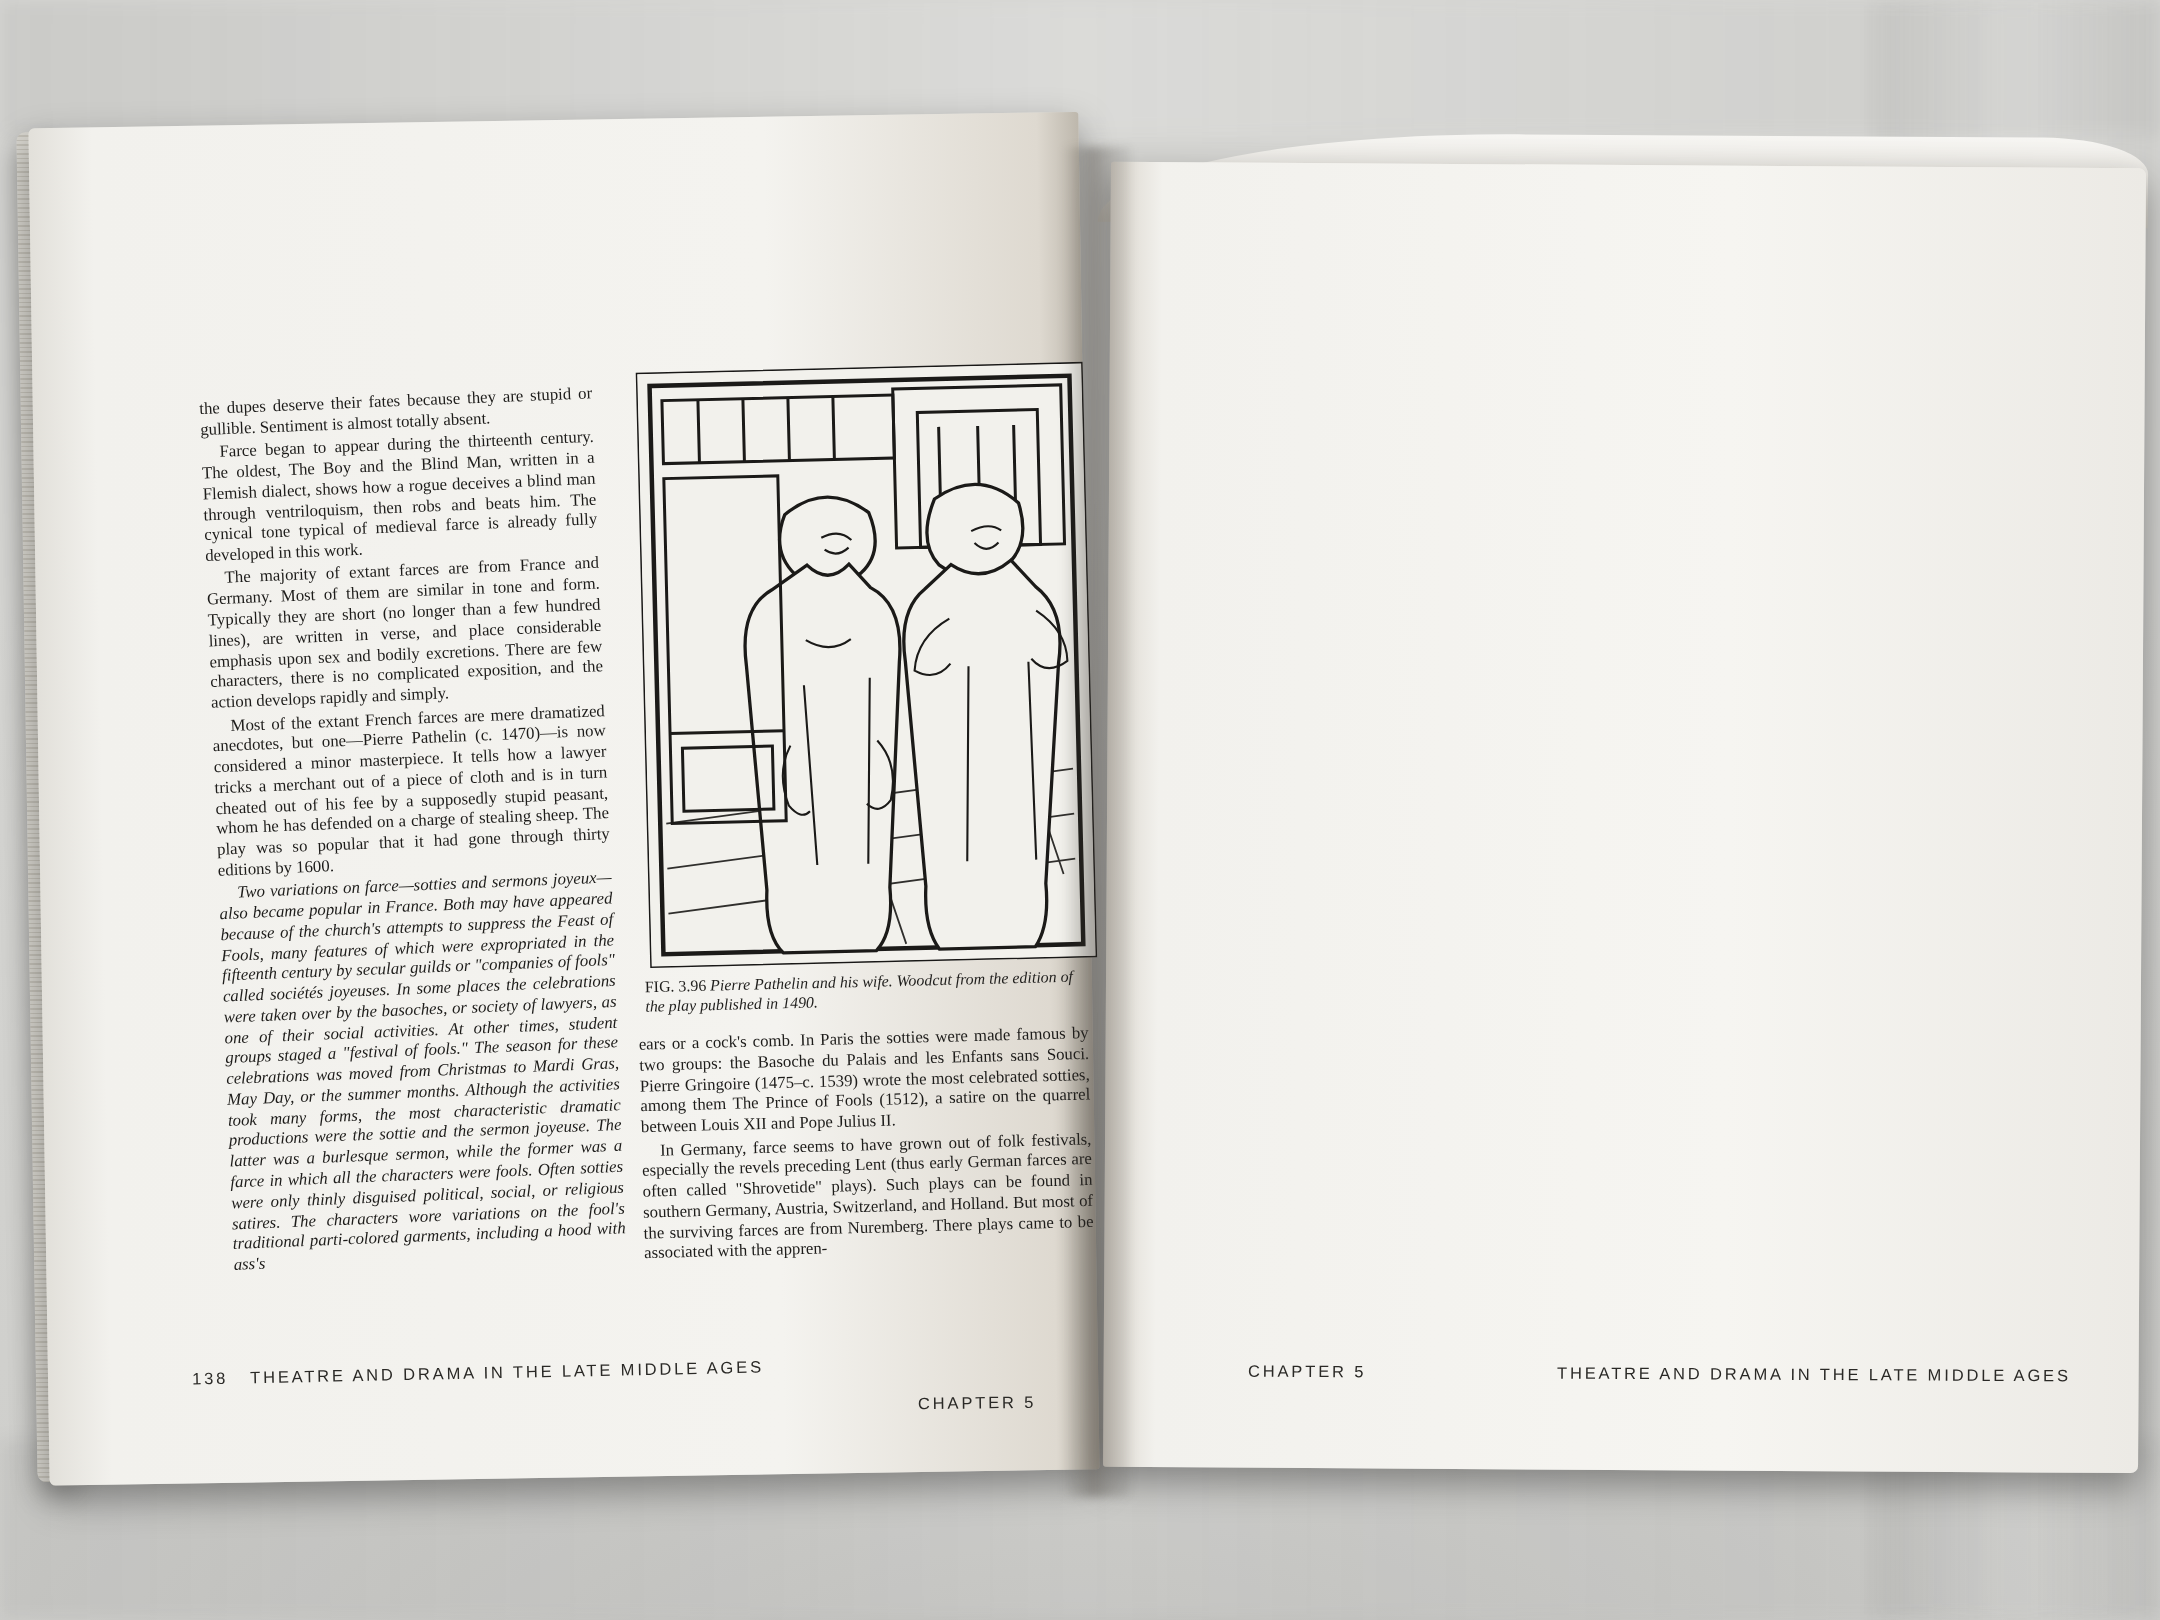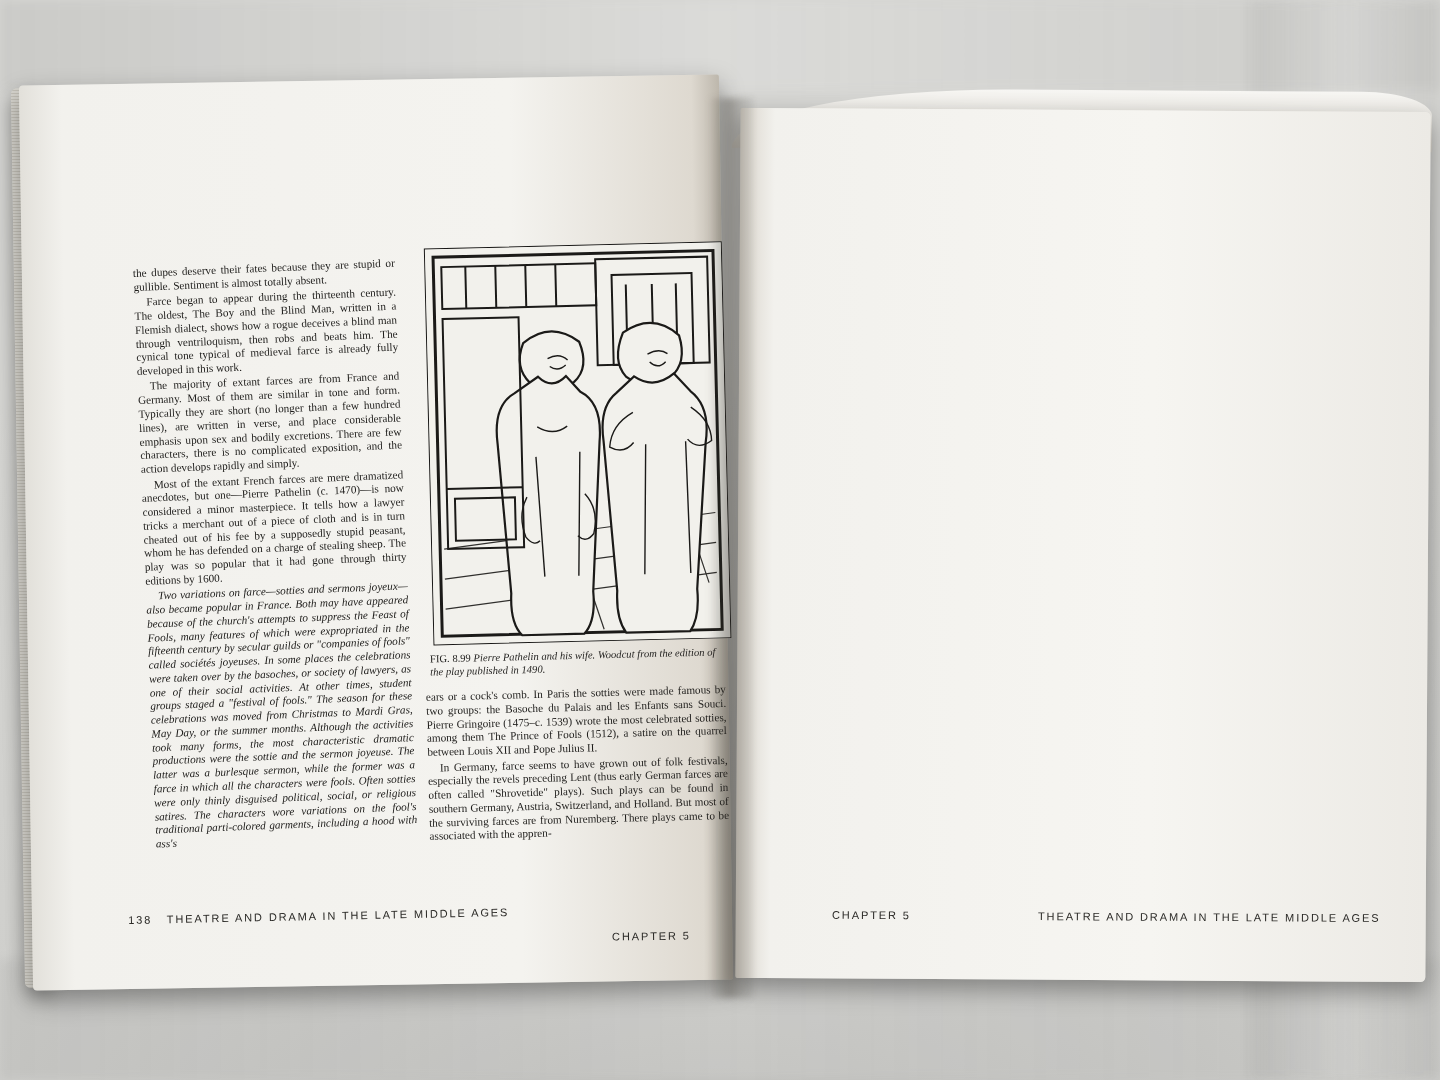--- a/index.html
+++ b/index.html
@@ -229,21 +229,21 @@
         </g>
 
         <g stroke="#1b1a18" stroke-width="2" fill="none">
           <path d="M16 70 H92 V300 H16 Z"></path>
           <path d="M16 240 H92"></path>
           <path d="M24 250 H84 V292 H24 Z"></path>
         </g>
       </svg>
     </div>
     <div id="fig511cap">
-      <span class="lbl">FIG. 8.99</span>
+      <span class="lbl">FIG. 3.96</span>
       <span>Pierre Pathelin and his wife. Woodcut from the edition of the play published in 1490.</span>
     </div>
 
     <div class="col" id="lcol2">
       <p class="noindent">ears or a cock's comb. In Paris the sotties were made famous by two groups: the Basoche du Palais and les Enfants sans Souci. Pierre Gringoire (1475–c. 1539) wrote the most celebrated sotties, among them The Prince of Fools (1512), a satire on the quarrel between Louis XII and Pope Julius II.</p>
       <p>In Germany, farce seems to have grown out of folk festivals, especially the revels preceding Lent (thus early German farces are often called "Shrovetide" plays). Such plays can be found in southern Germany, Austria, Switzerland, and Holland. But most of the surviving farces are from Nuremberg. There plays came to be associated with the appren-</p>
     </div>
   </div>
 
   <div class="page" id="page-right">

